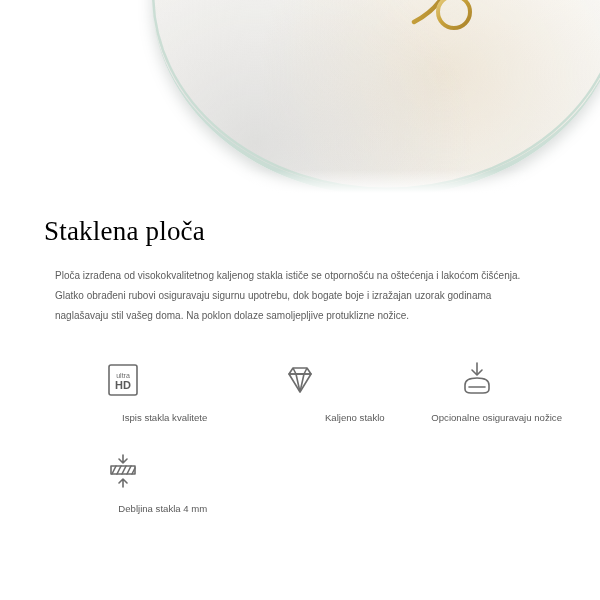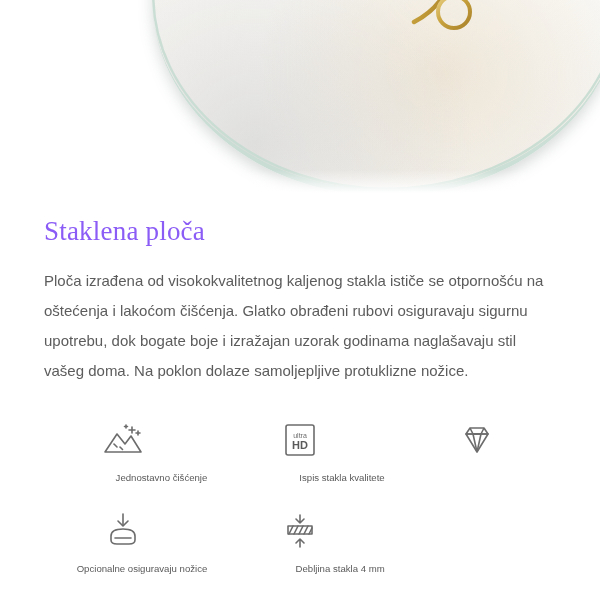--- a/index.html
+++ b/index.html
@@ -61,32 +61,32 @@
   }
 
   
   .content {
     padding: 16px 44px 0 44px;
   }
   .title {
     font-family: "Liberation Serif", serif;
     font-size: 27px;
     line-height: 1.42;
-    color: #8b5cf6;
+    color: #000000;
     font-weight: 400;
     margin: 0 0 16px 0;
     letter-spacing: 0.2px;
   }
   .title .line2 { display: block; }
 
   .body-text {
-    font-size: 15px;
+    font-size: 10px;
     line-height: 2.0;
     color: #5c5c5c;
-    margin: 0;
+    margin: 11px;
     max-width: 520px;
   }
 
   
   .features {
     margin-top: 26px;
     padding: 0 34px;
     display: grid;
     grid-template-columns: repeat(3, 1fr);
     row-gap: 16px;
@@ -168,33 +168,20 @@
 
   <div class="content">
     <h1 class="title">
       <span>Staklena ploča</span>
     </h1>
     <p class="body-text">Ploča izrađena od visokokvalitetnog kaljenog stakla ističe se otpornošću na oštećenja i lakoćom čišćenja. Glatko obrađeni rubovi osiguravaju sigurnu upotrebu, dok bogate boje i izražajan uzorak godinama naglašavaju stil vašeg doma. Na poklon dolaze samoljepljive protuklizne nožice.</p>
   </div>
 
   <div class="features">
 
-    <div class="feature">
-      <div class="feature-icon">
-        <svg width="44" height="36" viewBox="0 0 44 36" fill="none" stroke="#6c6c6c" stroke-width="1.6" stroke-linecap="round" stroke-linejoin="round">
-          <path d="M4 30 L16 12 L24 22 L30 14 L40 30 Z"></path>
-          <path d="M13 22 l3 3"></path>
-          <path d="M19 25 l2.5 2.5"></path>
-          <path d="M31 5 l0 6 M28 8 l6 0"></path>
-          <path d="M37 9 l0 4 M35 11 l4 0"></path>
-          <path d="M25 3 l0 3 M23.5 4.5 l3 0"></path>
-        </svg>
-      </div>
-      <div class="feature-label">Jednostavno čišćenje</div>
-    </div>
 
     <div class="feature">
       <div class="feature-icon">
         <svg width="40" height="38" viewBox="0 0 40 38">
           <rect x="6" y="4" width="28" height="30" rx="2" fill="none" stroke="#6c6c6c" stroke-width="1.6"></rect>
           <text x="20" y="17" text-anchor="middle" font-family="Liberation Sans, sans-serif" font-size="7" fill="#6c6c6c">ultra</text>
           <text x="20" y="28" text-anchor="middle" font-family="Liberation Sans, sans-serif" font-size="11" font-weight="bold" fill="#5a5a5a">HD</text>
         </svg>
       </div>
       <div class="feature-label">Ispis stakla kvalitete</div>
@@ -204,20 +191,21 @@
     <div class="feature">
       <div class="feature-icon">
         <svg width="42" height="36" viewBox="0 0 42 36" fill="none" stroke="#6c6c6c" stroke-width="1.6" stroke-linejoin="round">
           <path d="M10 12 L21 30 L32 12 Z"></path>
           <path d="M10 12 L14 6 L28 6 L32 12 Z"></path>
           <path d="M14 6 L17 12 L21 30"></path>
           <path d="M28 6 L25 12 L21 30"></path>
           <path d="M17 12 L25 12"></path>
         </svg>
       </div>
+      <div class="feature-label">Kaljeno staklo</div>
     </div>
 
     <div class="feature">
       <div class="feature-icon">
         <svg width="40" height="38" viewBox="0 0 40 38" fill="none" stroke="#6c6c6c" stroke-width="1.6" stroke-linecap="round" stroke-linejoin="round">
           <path d="M20 2 L20 13"></path>
           <path d="M15 9 L20 14 L25 9"></path>
           <path d="M8 24 C8 19 13 17 20 17 C27 17 32 19 32 24 L32 28 C32 31 29 32 26 32 L14 32 C11 32 8 31 8 28 Z"></path>
           <path d="M12 26 L28 26"></path>
         </svg>

